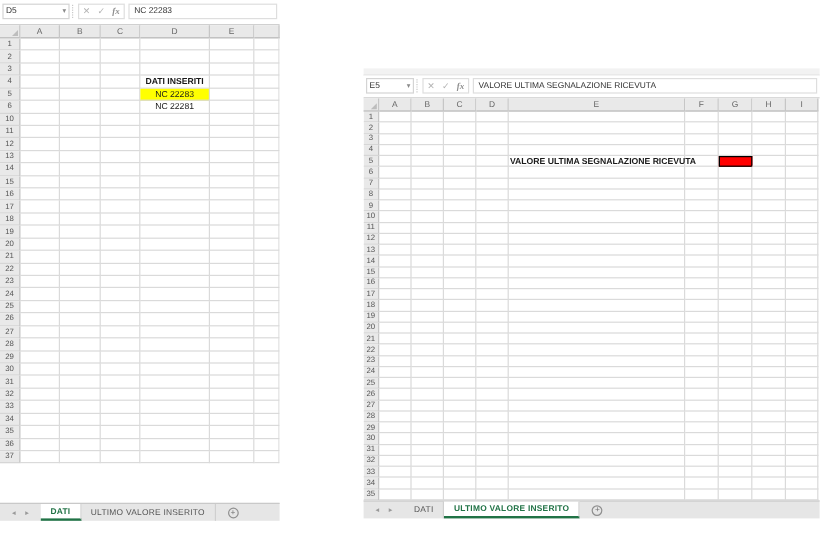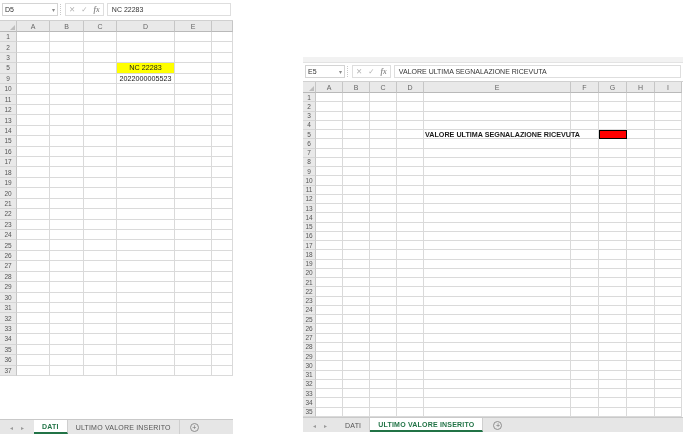--- a/index.html
+++ b/index.html
@@ -114,34 +114,43 @@
       <div class="grow">
         <div class="rhdr" style="width: 17px;">3</div>
         <div class="cell" style="width: 33px;"></div>
         <div class="cell" style="width: 34px;"></div>
         <div class="cell" style="width: 33px;"></div>
         <div class="cell" style="width: 58px;"></div>
         <div class="cell" style="width: 37px;"></div>
         <div class="cell" style="width: 21px;"></div>
       </div>
       <div class="grow">
+        <div class="rhdr" style="width: 17px;">4</div>
+        <div class="cell" style="width: 33px;"></div>
+        <div class="cell" style="width: 34px;"></div>
+        <div class="cell" style="width: 33px;"></div>
+        <div class="cell" style="width: 58px; font-weight: 700;">DATI INSERITI</div>
+        <div class="cell" style="width: 37px;"></div>
+        <div class="cell" style="width: 21px;"></div>
+      </div>
+      <div class="grow">
         <div class="rhdr" style="width: 17px;">5</div>
         <div class="cell" style="width: 33px;"></div>
         <div class="cell" style="width: 34px;"></div>
         <div class="cell" style="width: 33px;"></div>
         <div class="cell" style="width: 58px; background: rgb(255, 255, 0);">NC 22283</div>
         <div class="cell" style="width: 37px;"></div>
         <div class="cell" style="width: 21px;"></div>
       </div>
       <div class="grow">
-        <div class="rhdr" style="width: 17px;">9</div>
-        <div class="cell" style="width: 33px;"></div>
-        <div class="cell" style="width: 34px;"></div>
-        <div class="cell" style="width: 33px;"></div>
-        <div class="cell" style="width: 58px;">2022000005523</div>
+        <div class="rhdr" style="width: 17px;">6</div>
+        <div class="cell" style="width: 33px;"></div>
+        <div class="cell" style="width: 34px;"></div>
+        <div class="cell" style="width: 33px;"></div>
+        <div class="cell" style="width: 58px;">NC 22281</div>
         <div class="cell" style="width: 37px;"></div>
         <div class="cell" style="width: 21px;"></div>
       </div>
       <div class="grow">
         <div class="rhdr" style="width: 17px;">10</div>
         <div class="cell" style="width: 33px;"></div>
         <div class="cell" style="width: 34px;"></div>
         <div class="cell" style="width: 33px;"></div>
         <div class="cell" style="width: 58px;"></div>
         <div class="cell" style="width: 37px;"></div>

